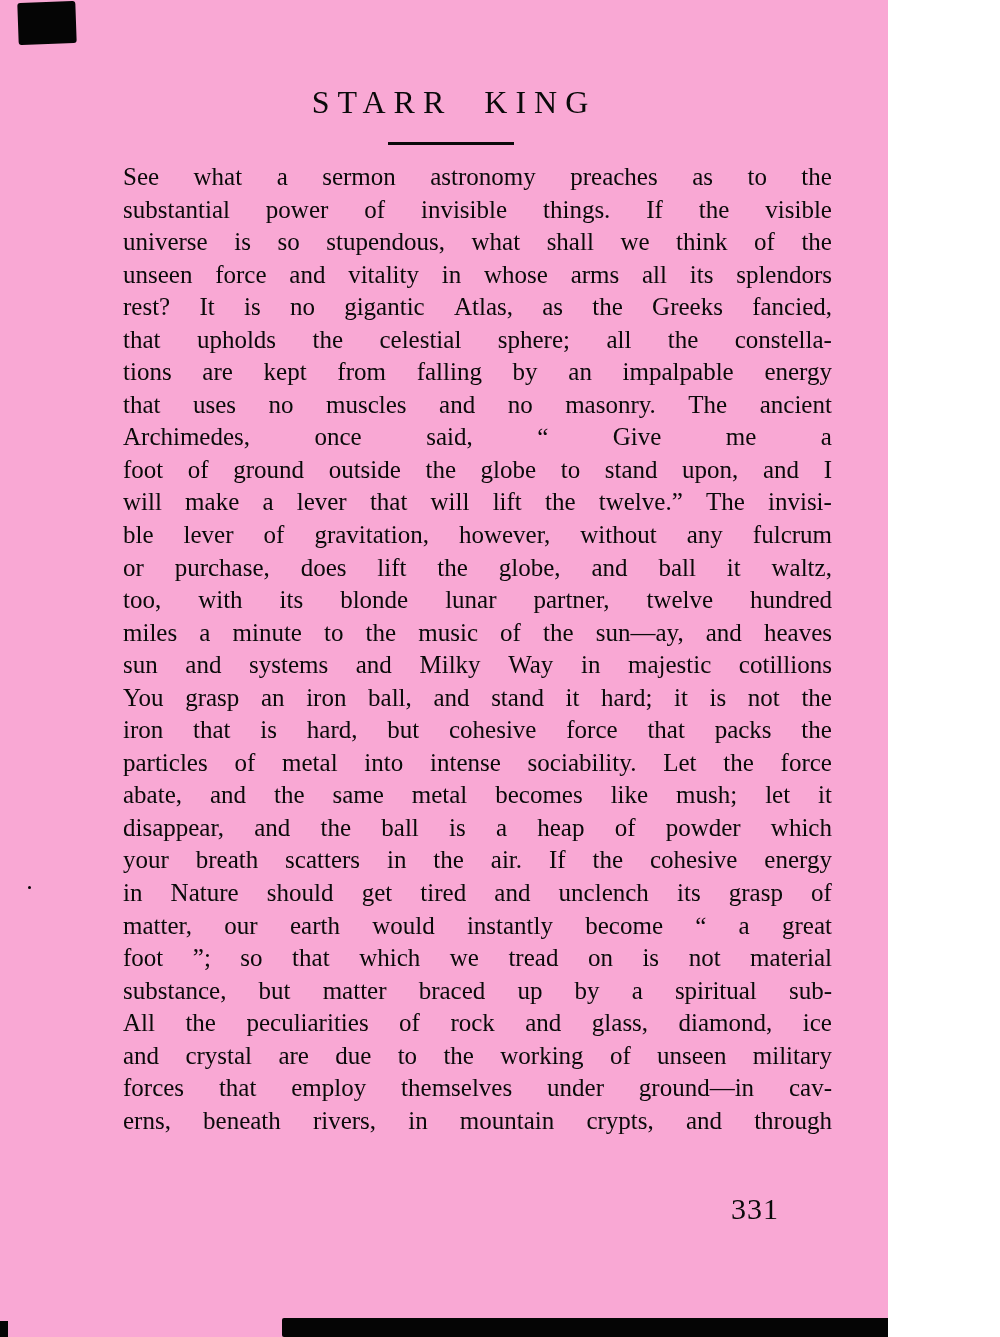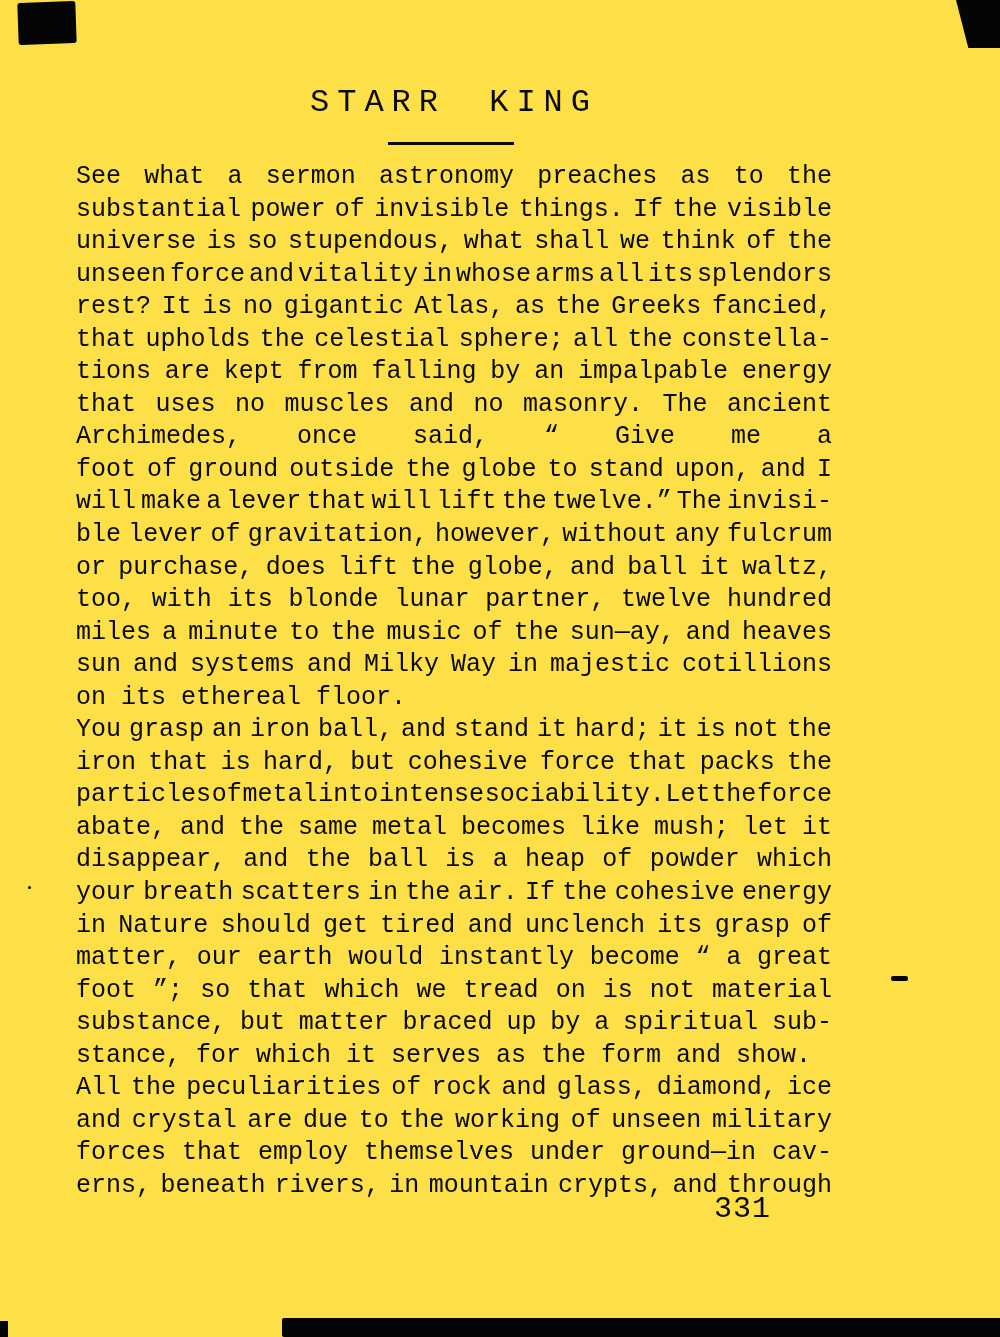--- a/index.html
+++ b/index.html
@@ -2,25 +2,25 @@
 <html><head>
 <meta charset="utf-8">
 <style>
   html, body {
     margin: 0;
     padding: 0;
     background: #ffffff;
   }
   .page {
     position: relative;
-    width: 1000px;
+    width: 888px;
     height: 1337px;
-    background: #fde047;
+    background: #f9a8d4;
     overflow: hidden;
-    font-family: Liberation Mono, monospace;
+    font-family: Liberation Serif, serif;
     color: #0a0a0a;
   }
   
   .smudge { position: absolute; background: #050505; }
   .smudge-tl { left: 18px; top: 2px; width: 58px; height: 42px; transform: rotate(-2deg); border-radius: 3px; }
   .smudge-tr { left: 956px; top: 0; width: 44px; height: 48px; clip-path: polygon(0 0, 100% 0, 100% 100%, 28% 100%); }
   .smudge-bottom { left: 282px; top: 1318px; width: 718px; height: 19px; border-radius: 2px 0 0 2px; }
   .smudge-bl { left: 0; top: 1321px; width: 8px; height: 16px; }
   .margin-dash { left: 891px; top: 976px; width: 17px; height: 5px; border-radius: 2px; }
   .speck { left: 28px; top: 886px; width: 3px; height: 3px; border-radius: 50%; }
@@ -53,29 +53,30 @@
     top: 161px;
     width: 756px;
     font-size: 25px;
     font-weight: normal;
   }
   .line {
     height: 32.55px;
     line-height: 32.55px;
     white-space: nowrap;
     overflow: visible;
+    margin-left: 47px;
   }
   .line.just {
     display: flex;
     justify-content: space-between;
   }
   
   .page-number {
     position: absolute;
-    left: 714px;
+    left: 731px;
     top: 1192px;
     font-size: 30px;
     letter-spacing: 1px;
   }
 </style>
 </head>
 <body>
 
 <div class="page">
 
@@ -263,21 +264,20 @@
         <span>sun</span>
         <span>and</span>
         <span>systems</span>
         <span>and</span>
         <span>Milky</span>
         <span>Way</span>
         <span>in</span>
         <span>majestic</span>
         <span>cotillions</span>
       </div>
-      <div class="line">on its ethereal floor.</div>
       <div class="line just">
         <span>You</span>
         <span>grasp</span>
         <span>an</span>
         <span>iron</span>
         <span>ball,</span>
         <span>and</span>
         <span>stand</span>
         <span>it</span>
         <span>hard;</span>
@@ -385,21 +385,20 @@
         <span>substance,</span>
         <span>but</span>
         <span>matter</span>
         <span>braced</span>
         <span>up</span>
         <span>by</span>
         <span>a</span>
         <span>spiritual</span>
         <span>sub-</span>
       </div>
-      <div class="line">stance, for which it serves as the form and show.</div>
       <div class="line just">
         <span>All</span>
         <span>the</span>
         <span>peculiarities</span>
         <span>of</span>
         <span>rock</span>
         <span>and</span>
         <span>glass,</span>
         <span>diamond,</span>
         <span>ice</span>

